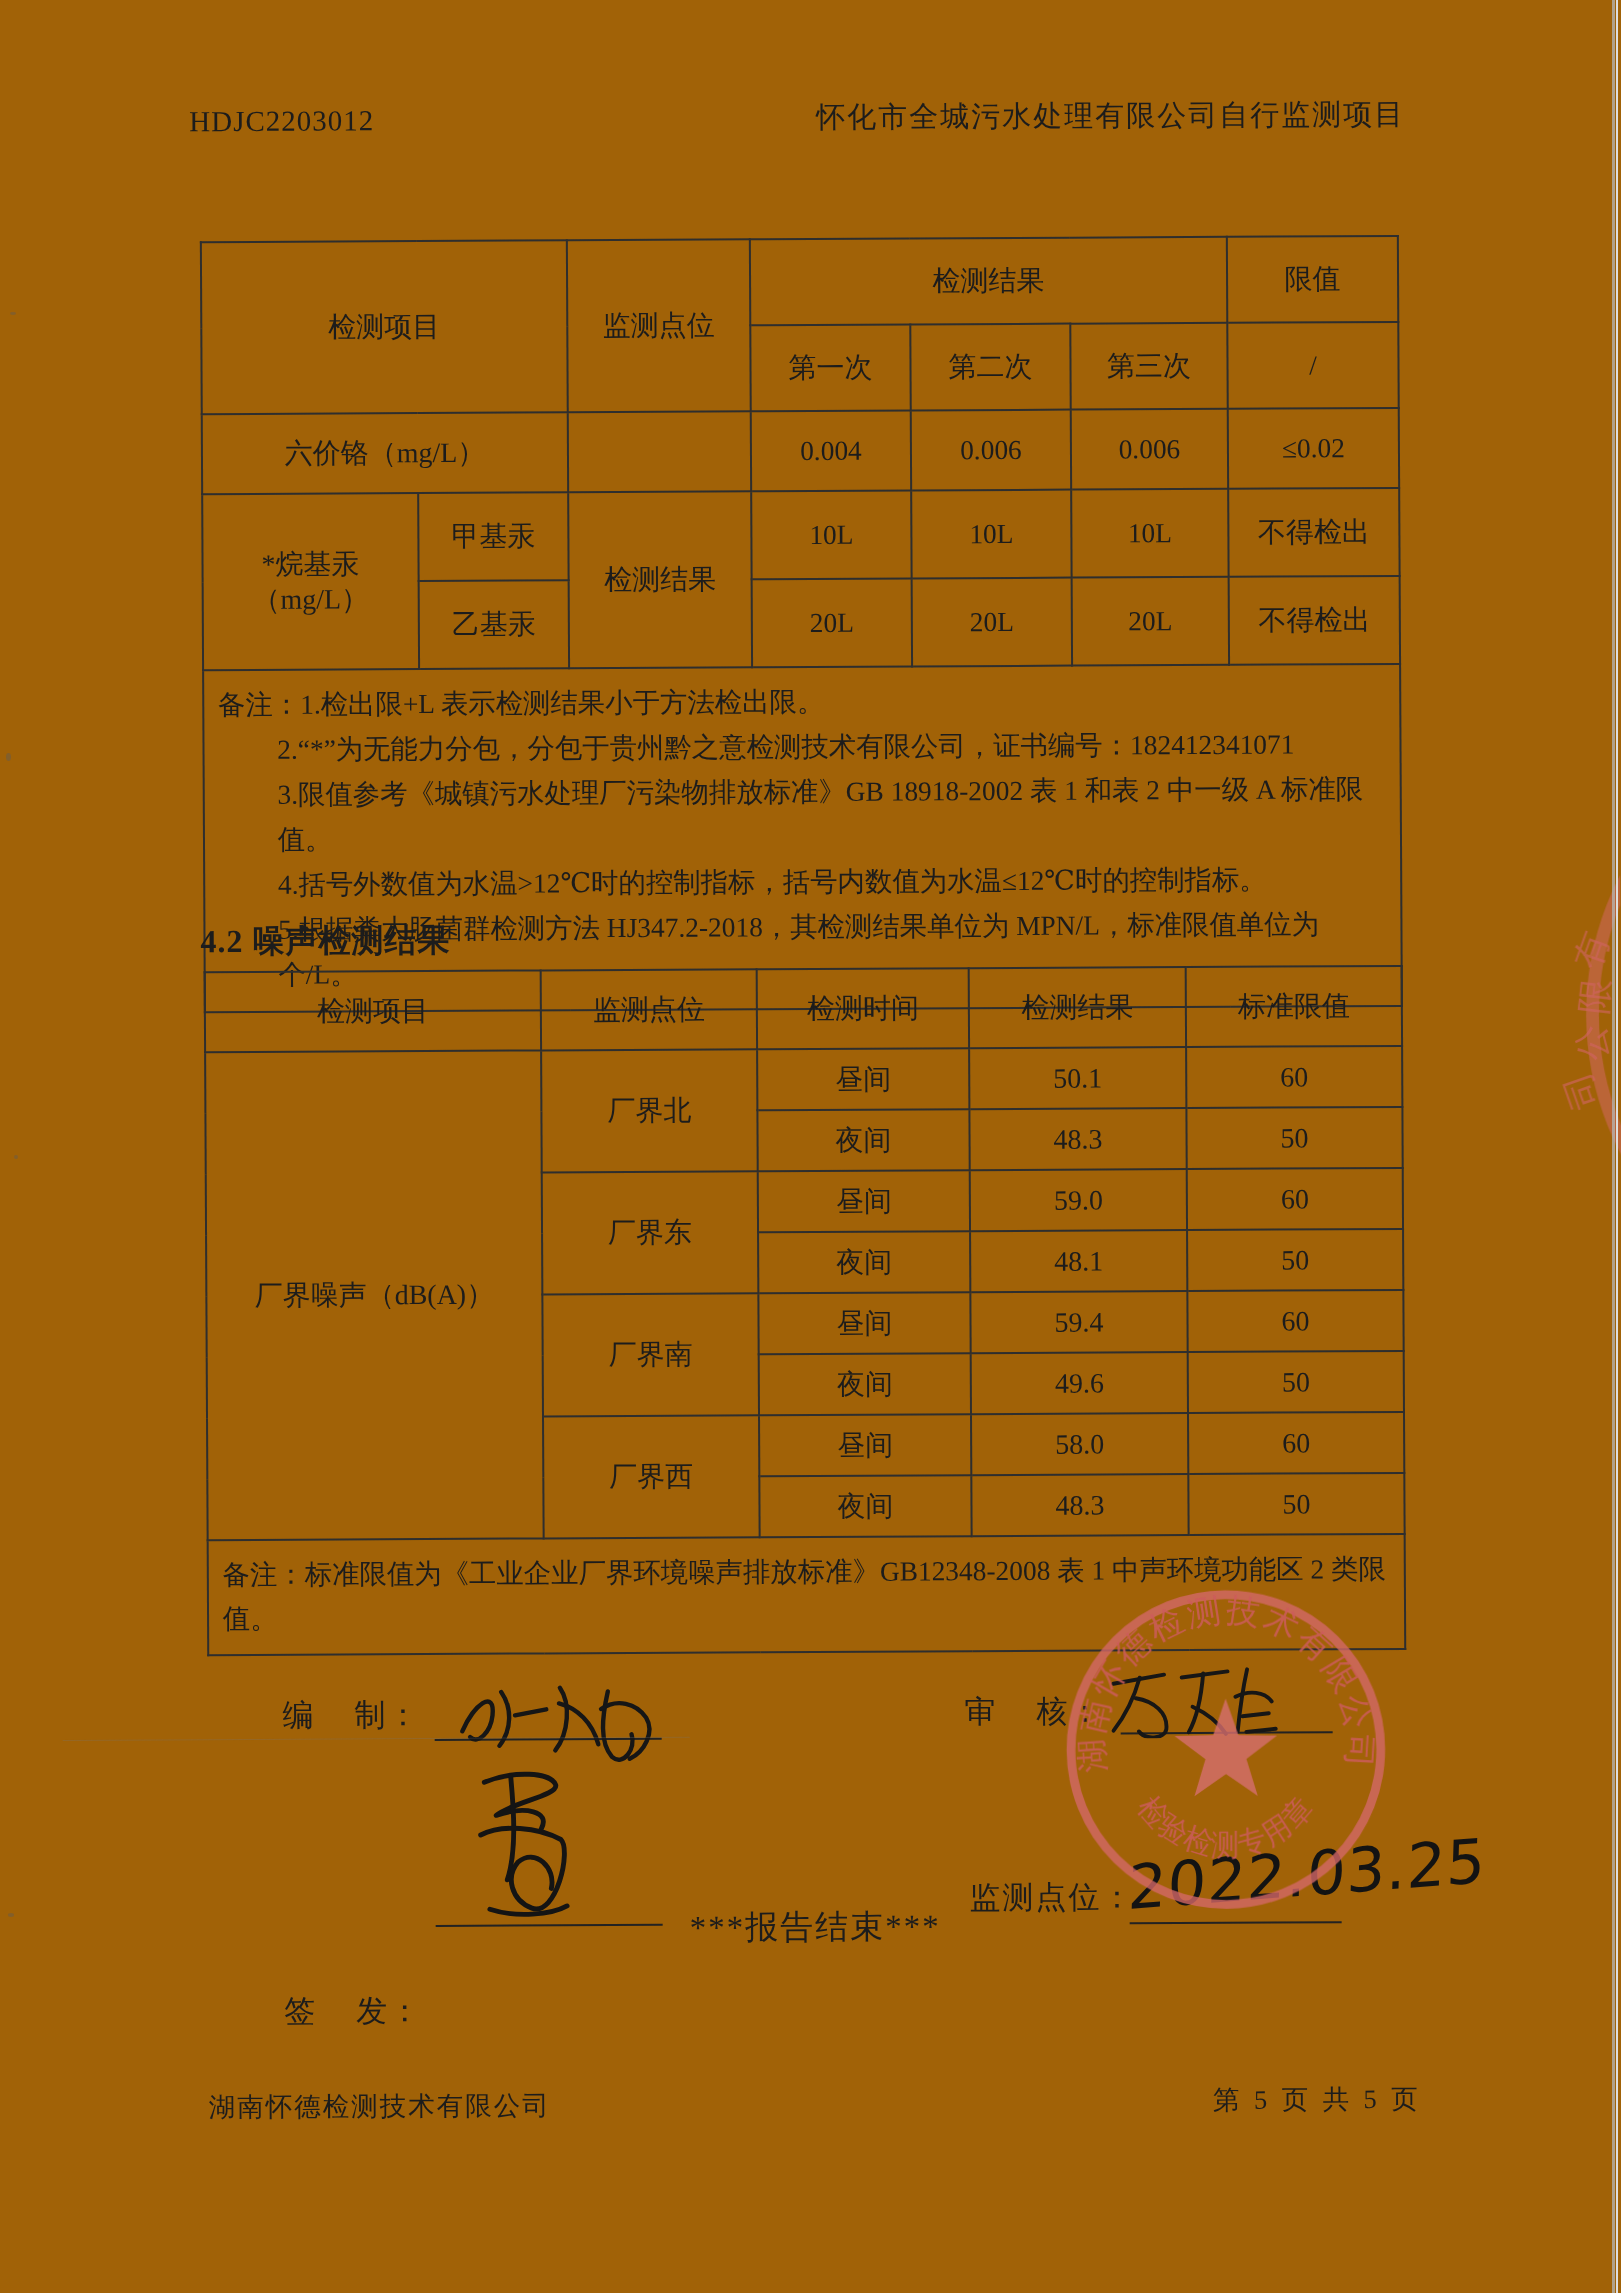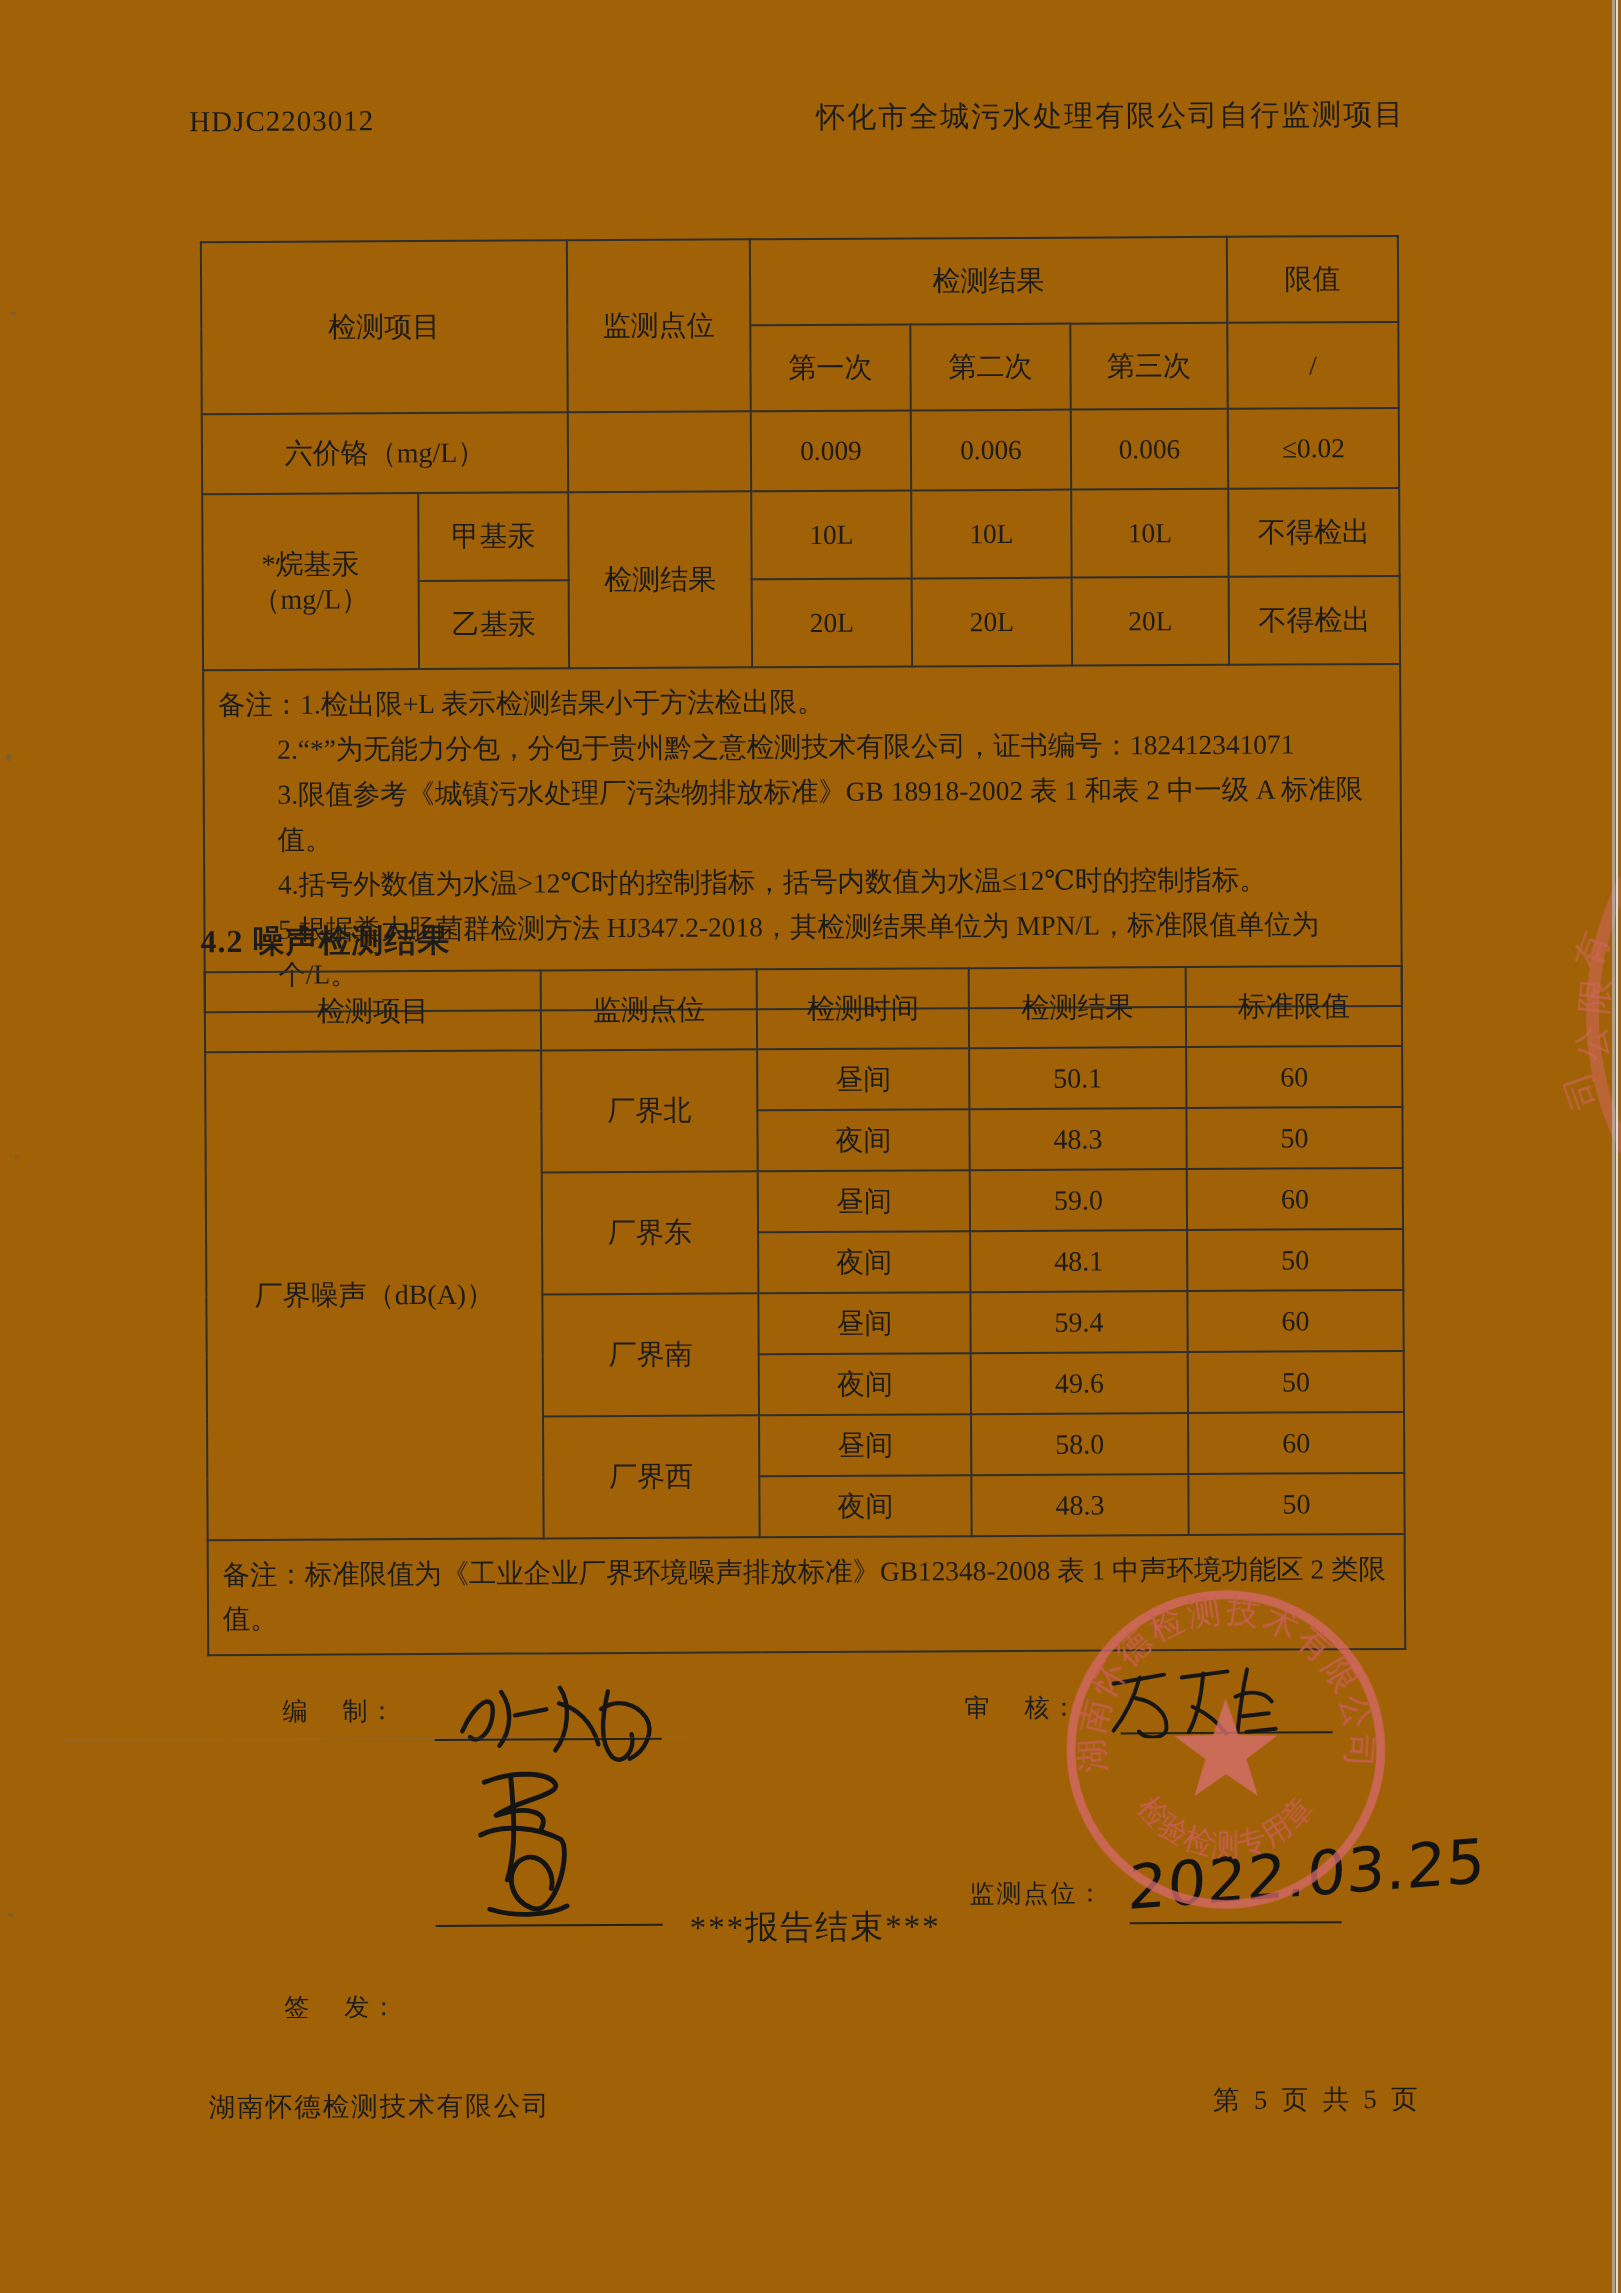--- a/index.html
+++ b/index.html
@@ -16,21 +16,21 @@
   .t1 tr.h1 td{height:80px;} .t1 tr.h2 td{height:80px;}
   .t1 tr.d1 td{height:74px;} .t1 tr.d2 td{height:82px;} .t1 tr.d3 td{height:82px;}
   .num{font-size:27.4px;}
   .notecell{text-align:left;font-size:27.4px;line-height:45px;padding:11.8px 15.7px 13.7px 13.7px;}
   .notecell .nline{margin-left:59px;}
   .notecell .first{margin-left:0;}
   .sec-title{position:absolute;left:201px;top:917px;font-size:32px;font-weight:600;letter-spacing:1px;}
   .t2 tr.hh td{height:74px;} .t2 tr.dd td{height:55px;font-size:28px;}
   .t2 .notecell{line-height:44px;}
   .grp2{line-height:35px;}
-  .sig-label{position:absolute;font-size:25px;letter-spacing:2px;white-space:pre;}
+  .sig-label{position:absolute;font-size:31px;letter-spacing:2px;white-space:pre;}
   .uline{position:absolute;height:2px;background:#222;}
   .sigsvg{position:absolute;}
   .date-hand{position:absolute;left:1123px;top:1841px;font-family:"DejaVu Sans",sans-serif;
              font-size:61px;color:#131313;transform:rotate(-4deg) skewX(-6deg);letter-spacing:1px;}
   .report-end{position:absolute;left:0;top:1905px;width:100%;text-align:center;font-size:33px;letter-spacing:2px;}
   .foot-left{position:absolute;left:203px;top:2086px;font-size:26.5px;letter-spacing:2px;}
   .foot-right{position:absolute;right:205px;top:2084px;font-size:26.5px;letter-spacing:3.9px;}
   .stampsvg{position:absolute;left:0;top:0;pointer-events:none;filter:blur(0.3px);}
   .scanline{position:absolute;left:59px;top:1736px;width:627px;height:1px;background:rgba(120,120,120,.28);}
   .page-edge{position:absolute;top:0;right:5.9px;width:2.9px;height:100%;background:#b5b5b5;opacity:.75;}
@@ -65,21 +65,21 @@
       </tr>
       <tr class="h2">
         <td>第一次</td>
         <td>第二次</td>
         <td>第三次</td>
         <td class="num">/</td>
       </tr>
       <tr class="d1">
         <td colspan="2">六价铬（mg/L）</td>
         <td></td>
-        <td class="num">0.009</td>
+        <td class="num">0.004</td>
         <td class="num">0.006</td>
         <td class="num">0.006</td>
         <td class="num">≤0.02</td>
       </tr>
       <tr class="d2">
         <td rowspan="2">
           <div class="grp2">*烷基汞</div>
           <div class="grp2">（mg/L）</div>
         </td>
         <td>甲基汞</td>

